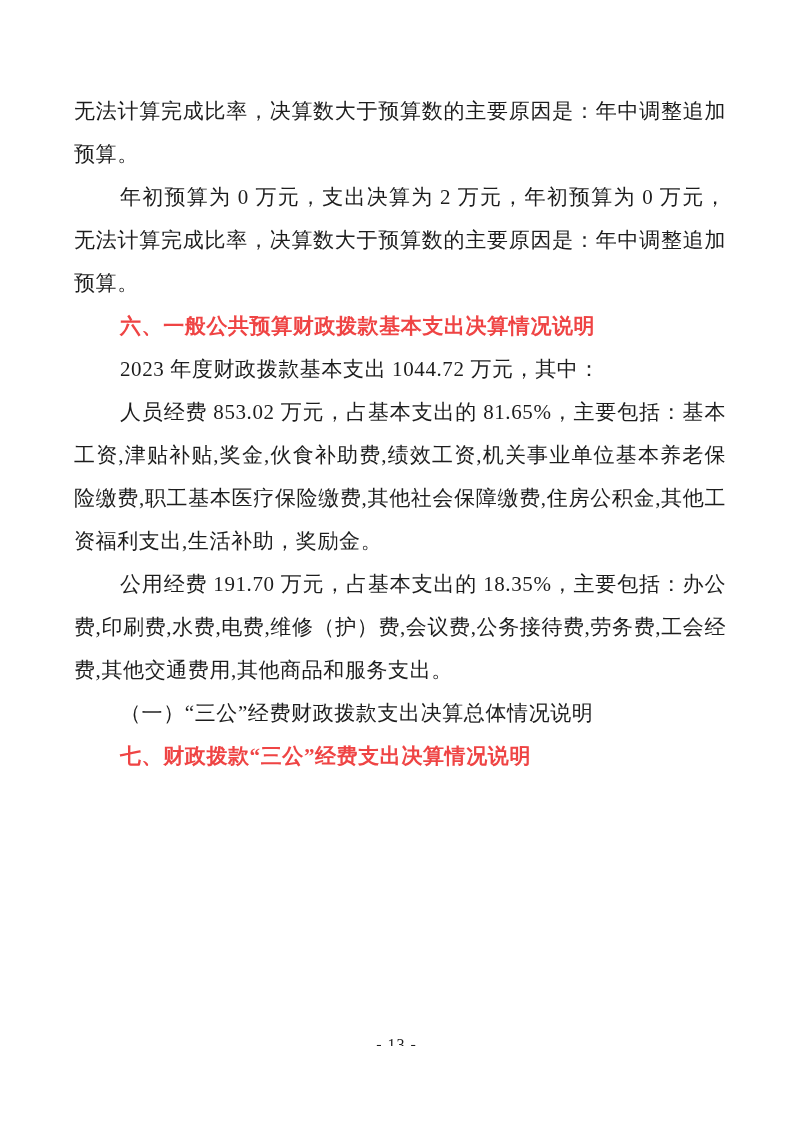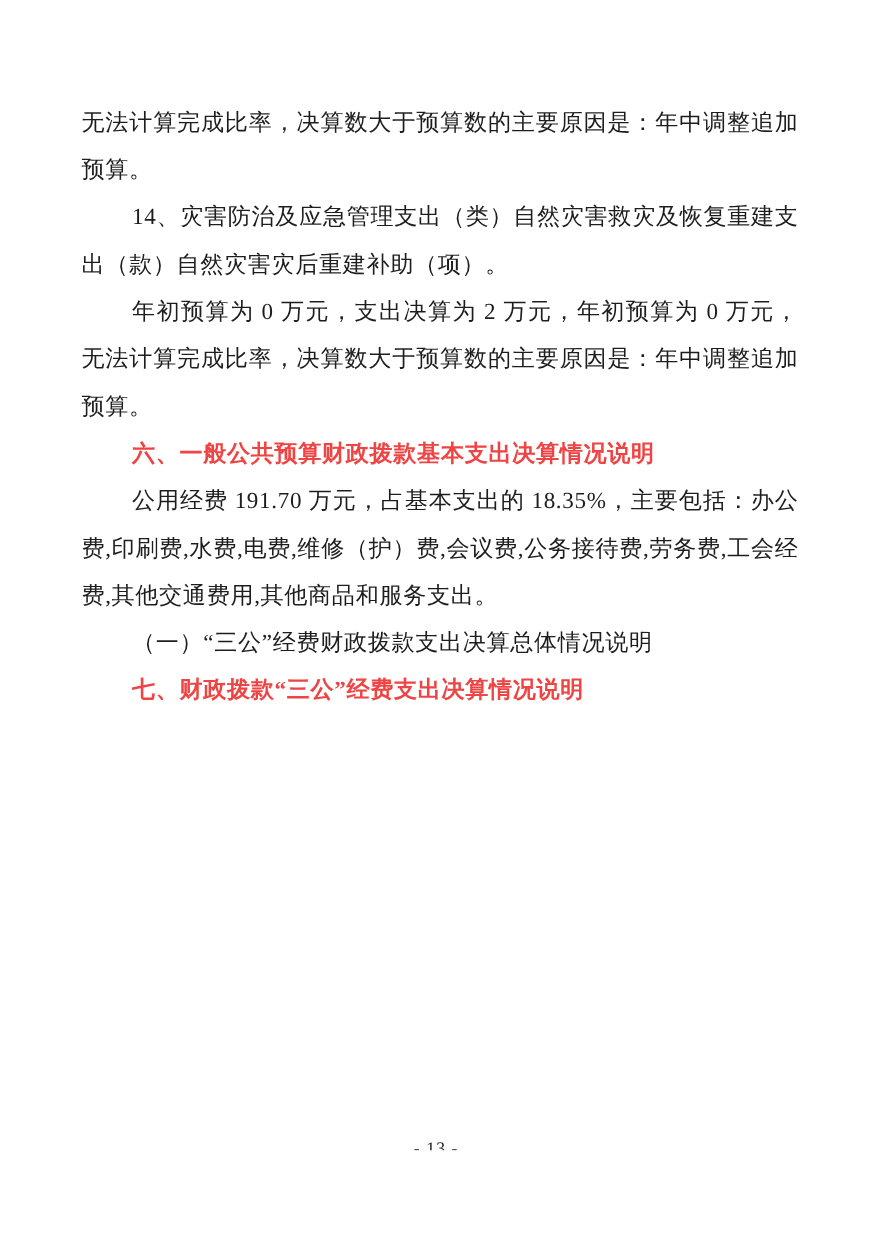--- a/index.html
+++ b/index.html
@@ -48,22 +48,23 @@
     color: #1d1d1d;
     font-family: "Liberation Serif", serif;
   }
 </style>
 </head>
 <body>
 
 <div class="page">
   <div class="content">
     <p class="para">无法计算完成比率，决算数大于预算数的主要原因是：年中调整追加预算。</p>
-    <p class="para indent">14、灾害防治及应急管理支出（类）自然灾害救灾及恢复重建支出（款）自然灾害灾后重建补助（项）。</p>
     <p class="para indent">年初预算为 0 万元，支出决算为 2 万元，年初预算为 0 万元，无法计算完成比率，决算数大于预算数的主要原因是：年中调整追加预算。</p>
     <p class="para indent heading">六、一般公共预算财政拨款基本支出决算情况说明</p>
+    <p class="para indent">2023 年度财政拨款基本支出 1044.72 万元，其中：</p>
+    <p class="para indent">人员经费 853.02 万元，占基本支出的 81.65%，主要包括：基本工资,津贴补贴,奖金,伙食补助费,绩效工资,机关事业单位基本养老保险缴费,职工基本医疗保险缴费,其他社会保障缴费,住房公积金,其他工资福利支出,生活补助，奖励金。</p>
     <p class="para indent">公用经费 191.70 万元，占基本支出的 18.35%，主要包括：办公费,印刷费,水费,电费,维修（护）费,会议费,公务接待费,劳务费,工会经费,其他交通费用,其他商品和服务支出。</p>
     <p class="para indent">（一）“三公”经费财政拨款支出决算总体情况说明</p>
     <p class="para indent heading">七、财政拨款“三公”经费支出决算情况说明</p>
   </div>
 
   <div class="footer">- 13 -</div>
 </div>
 
 </body></html>

